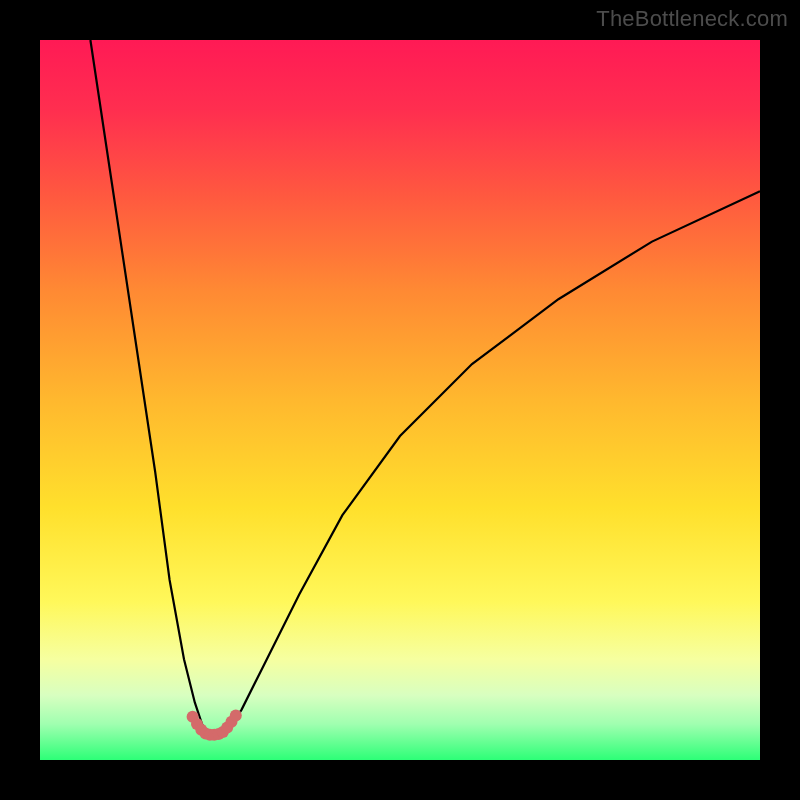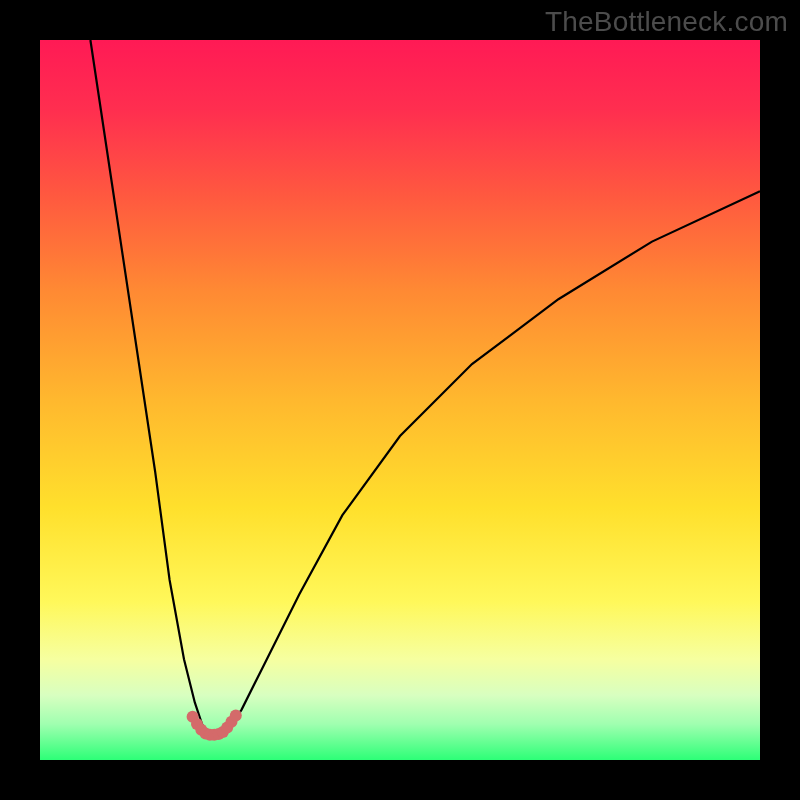--- a/index.html
+++ b/index.html
@@ -24,21 +24,21 @@
     top: 40px;
     width: 720px;
     height: 720px;
     
   }
   .watermark {
     position: absolute;
     top: 6px;
     right: 12px;
     color: #4c4c4c;
-    font-size: 28px;
+    font-size: 22px;
     font-weight: 500;
     letter-spacing: 0.2px;
   }
   svg.curve {
     position: absolute;
     left: 0; top: 0;
     width: 720px;
     height: 720px;
     overflow: visible;
   }

